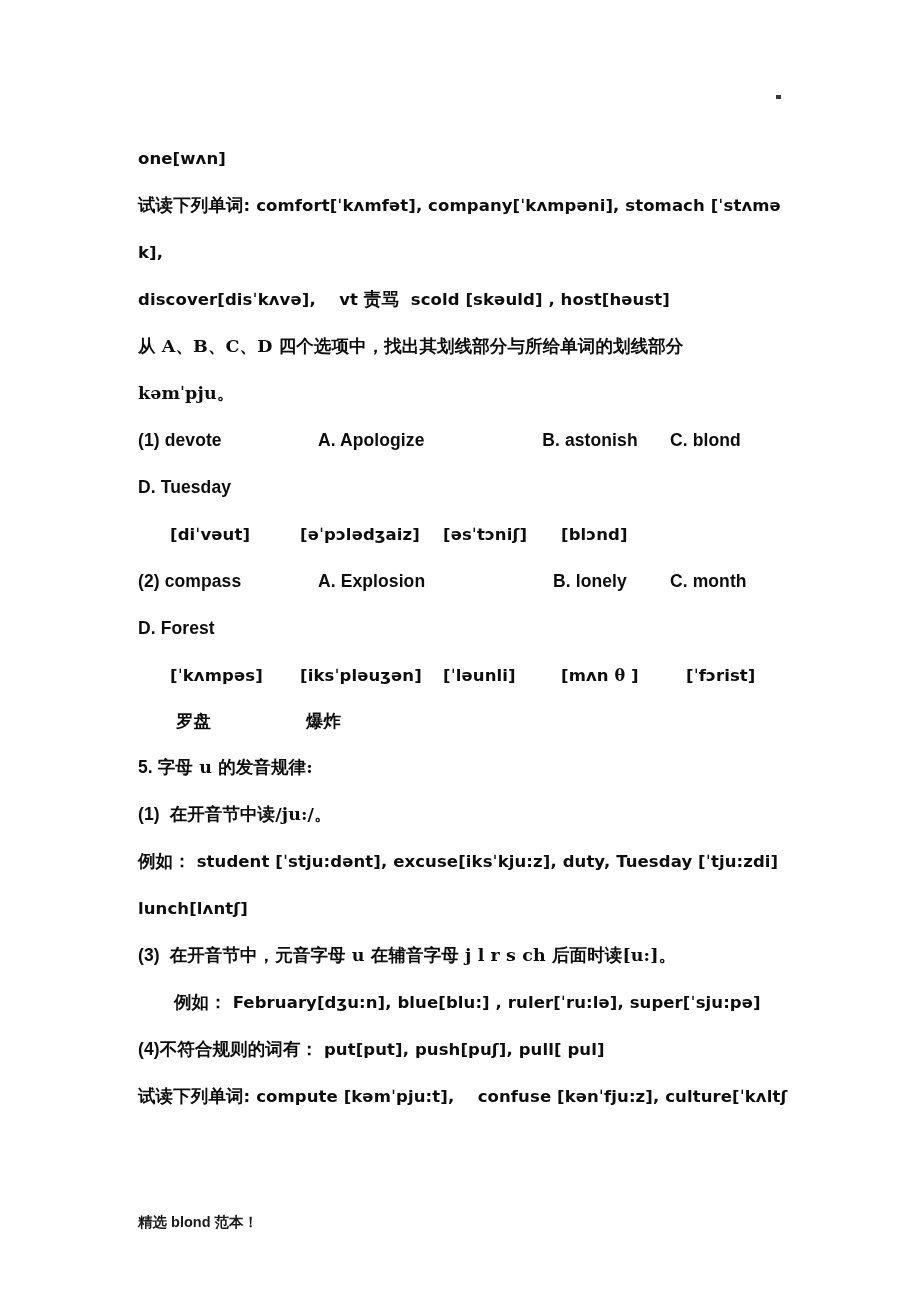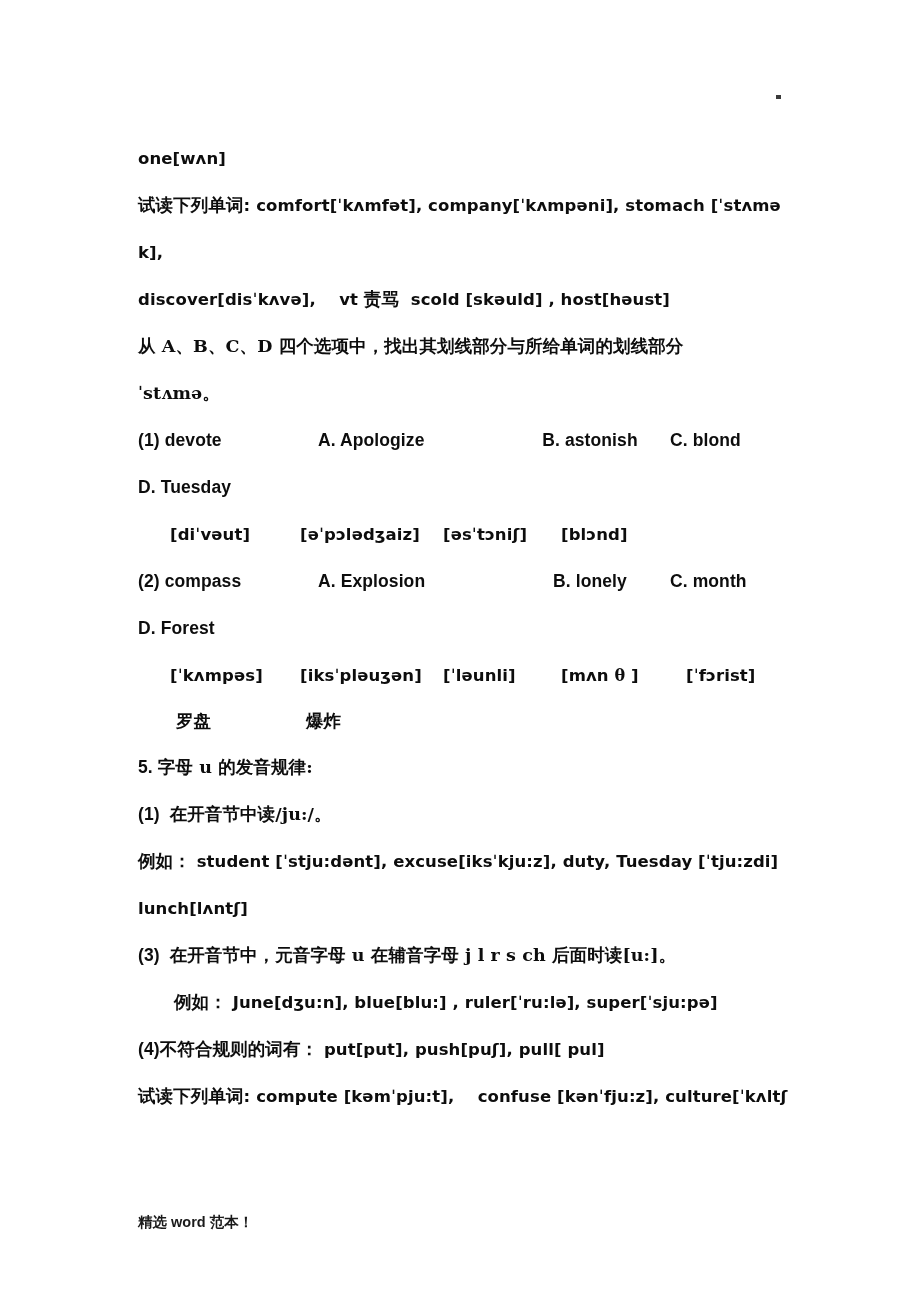--- a/index.html
+++ b/index.html
@@ -104,21 +104,21 @@
     <div class="line"><span class="ipa">one[wʌn]</span></div>
 
     <div class="line"><span class="cjk">试读下列单词</span><span class="ipa">: comfort[ˈkʌmfət], company[ˈkʌmpəni], stomach [ˈstʌmə</span></div>
 
     <div class="line"><span class="ipa">k],</span></div>
 
     <div class="line"><span class="ipa">discover[disˈkʌvə],    vt </span><span class="cjk">责骂</span><span class="ipa">  scold [skəuld] , host[həust]</span></div>
 
     <div class="line"><span class="cjk">从 A、B、C、D 四个选项中，找出其划线部分与所给单词的划线部分</span></div>
 
-    <div class="line"><span class="cjk">ˈstʌmə。</span></div>
+    <div class="line"><span class="cjk">kəmˈpju。</span></div>
 
     <div class="line opts">
       <span class="w-stem"><span>(1)</span> <span>devote</span></span>
       <span class="w-a">A. Apologize</span>
       <span class="w-b">B. astonish</span>
       <span class="w-c">C. blond</span>
     </div>
 
     <div class="line"><span>D. Tuesday</span></div>
 
@@ -155,23 +155,23 @@
 
     <div class="line"><span>(1)  </span><span class="cjk">在开音节中读/ju:/。</span></div>
 
     <div class="line"><span class="cjk">例如：</span><span class="ipa"> student [ˈstju:dənt], excuse[iksˈkju:z], duty, Tuesday [ˈtju:zdi]</span></div>
 
 
     <div class="line"><span class="ipa">lunch[lʌntʃ]</span></div>
 
     <div class="line"><span>(3)  </span><span class="cjk">在开音节中，元音字母 u 在辅音字母 j l r s ch 后面时读[u:]。</span></div>
 
-    <div class="line indent-1"><span class="cjk">例如：</span><span class="ipa"> June[dʒu:n], blue[blu:] , ruler[ˈru:lə], super[ˈsju:pə]</span></div>
+    <div class="line indent-1"><span class="cjk">例如：</span><span class="ipa"> February[dʒu:n], blue[blu:] , ruler[ˈru:lə], super[ˈsju:pə]</span></div>
 
     <div class="line"><span>(4)</span><span class="cjk">不符合规则的词有：</span><span class="ipa"> put[put], push[puʃ], pull[ pul]</span></div>
 
     <div class="line"><span class="cjk">试读下列单词</span><span class="ipa">: compute [kəmˈpju:t],    confuse [kənˈfju:z], culture[ˈkʌltʃ</span></div>
 
   </div>
 
-  <div class="footer"><span class="cjk">精选</span><span> word </span><span class="cjk">范本！</span></div>
+  <div class="footer"><span class="cjk">精选</span><span> blond </span><span class="cjk">范本！</span></div>
 
 </div>
 
 </body></html>

